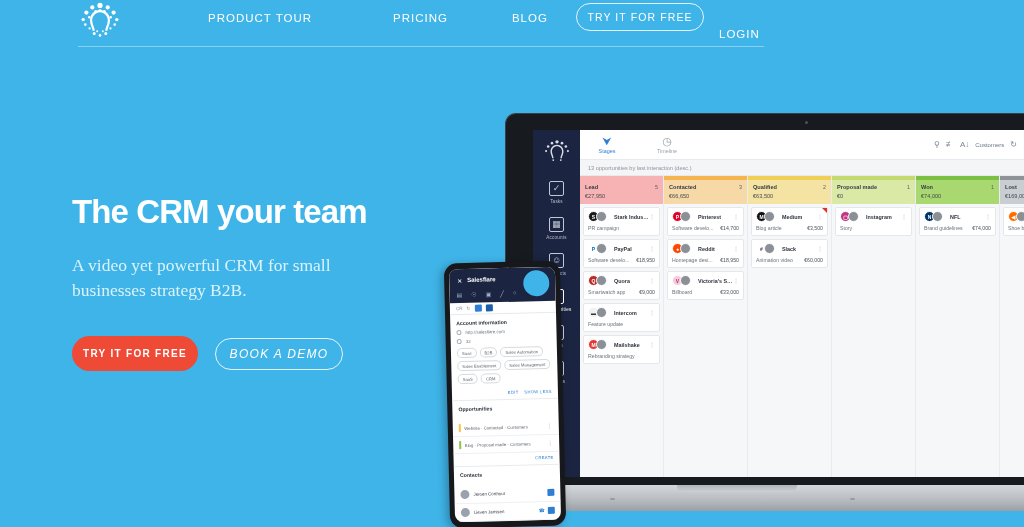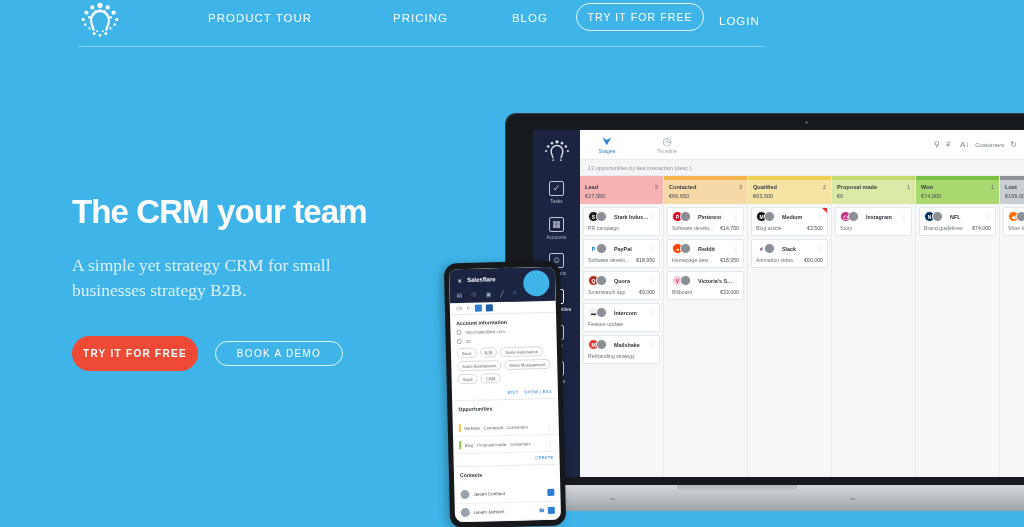--- a/index.html
+++ b/index.html
@@ -29,21 +29,21 @@
   .nav-link.sp1 { margin-left: 45px; }
   .nav-link.sp2 { margin-left: 28px; }
   .nav-cta {
     position: absolute; left: 576px; top: 3px; width: 128px; height: 28px;
     border: 1.3px solid rgba(255,255,255,0.85); border-radius: 16px;
     display: flex; align-items: center; justify-content: center;
     color: #fff; font-size: 10.5px; letter-spacing: 1.1px; text-transform: uppercase;
     font-weight: 500; background: transparent; cursor: pointer;
   }
   .nav-login {
-    position: absolute; left: 719px; top: 15px;
+    position: absolute; left: 719px; top: 28px;
     color: #fff; font-size: 11.5px; letter-spacing: 1.0px;
     text-transform: uppercase; font-weight: 500; text-decoration: none;
   }
 
   
   .hero { position: absolute; left: 72px; top: 192px; width: 420px; z-index: 5; }
   .hero-title {
     color: #ffffff; font-size: 33px; line-height: 39px;
     font-weight: bold; letter-spacing: -0.9px;
   }
@@ -52,25 +52,26 @@
     font-family: "Liberation Serif", serif; font-size: 17.5px; line-height: 25px;
   }
   .hero-btns { margin-top: 33px; display: flex; align-items: center; gap: 17px; }
   .btn-primary {
     width: 126px; height: 35px; background: #ef4a36; border-radius: 18px;
     color: #fff; font-size: 10px; letter-spacing: 1.3px; text-transform: uppercase;
     font-weight: bold; display: flex; align-items: center; justify-content: center;
     border: none; cursor: pointer;
   }
   .btn-ghost {
-    width: 128px; height: 25px; background: transparent; border-radius: 18px;
+    width: 128px; height: 32px; background: transparent; border-radius: 18px;
     border: 1.3px solid rgba(255,255,255,0.85);
-    color: #fff; font-size: 10px; letter-spacing: 1.3px; text-transform: uppercase;
+    color: #fff; font-size: 12px; letter-spacing: 1.3px; text-transform: uppercase;
     font-weight: 500; display: flex; align-items: center; justify-content: center;
     cursor: pointer;
+    font-style: italic;
   }
 
   
   .laptop { position: absolute; left: 505px; top: 113px; width: 519px; height: 414px; }
   .laptop-lid {
     position: absolute; left: 0; top: 0; width: 519px; height: 372px;
     background: #171a1f; border-radius: 11px 0 0 0;
     border-top: 1px solid #3a3f47; border-left: 1px solid #3a3f47;
   }
   .laptop-cam {
@@ -260,21 +261,21 @@
   <div class="nav-cta">TRY IT FOR FREE</div>
   <a class="nav-login">LOGIN</a>
   <div class="nav-rule"></div>
 </div>
 
 <div class="hero">
   <h1 class="hero-title">
     <span>The CRM your team</span><br>
   </h1>
   <p class="hero-sub">
-    <span>A simple yet strategy CRM for small</span><br>
+    <span>A video yet powerful CRM for small</span><br>
     <span>businesses strategy B2B.</span>
   </p>
   <div class="hero-btns">
     <button class="btn-primary">TRY IT FOR FREE</button>
     <button class="btn-ghost">BOOK A DEMO</button>
   </div>
 </div>
 
 <div class="laptop">
   <div class="laptop-lid">

